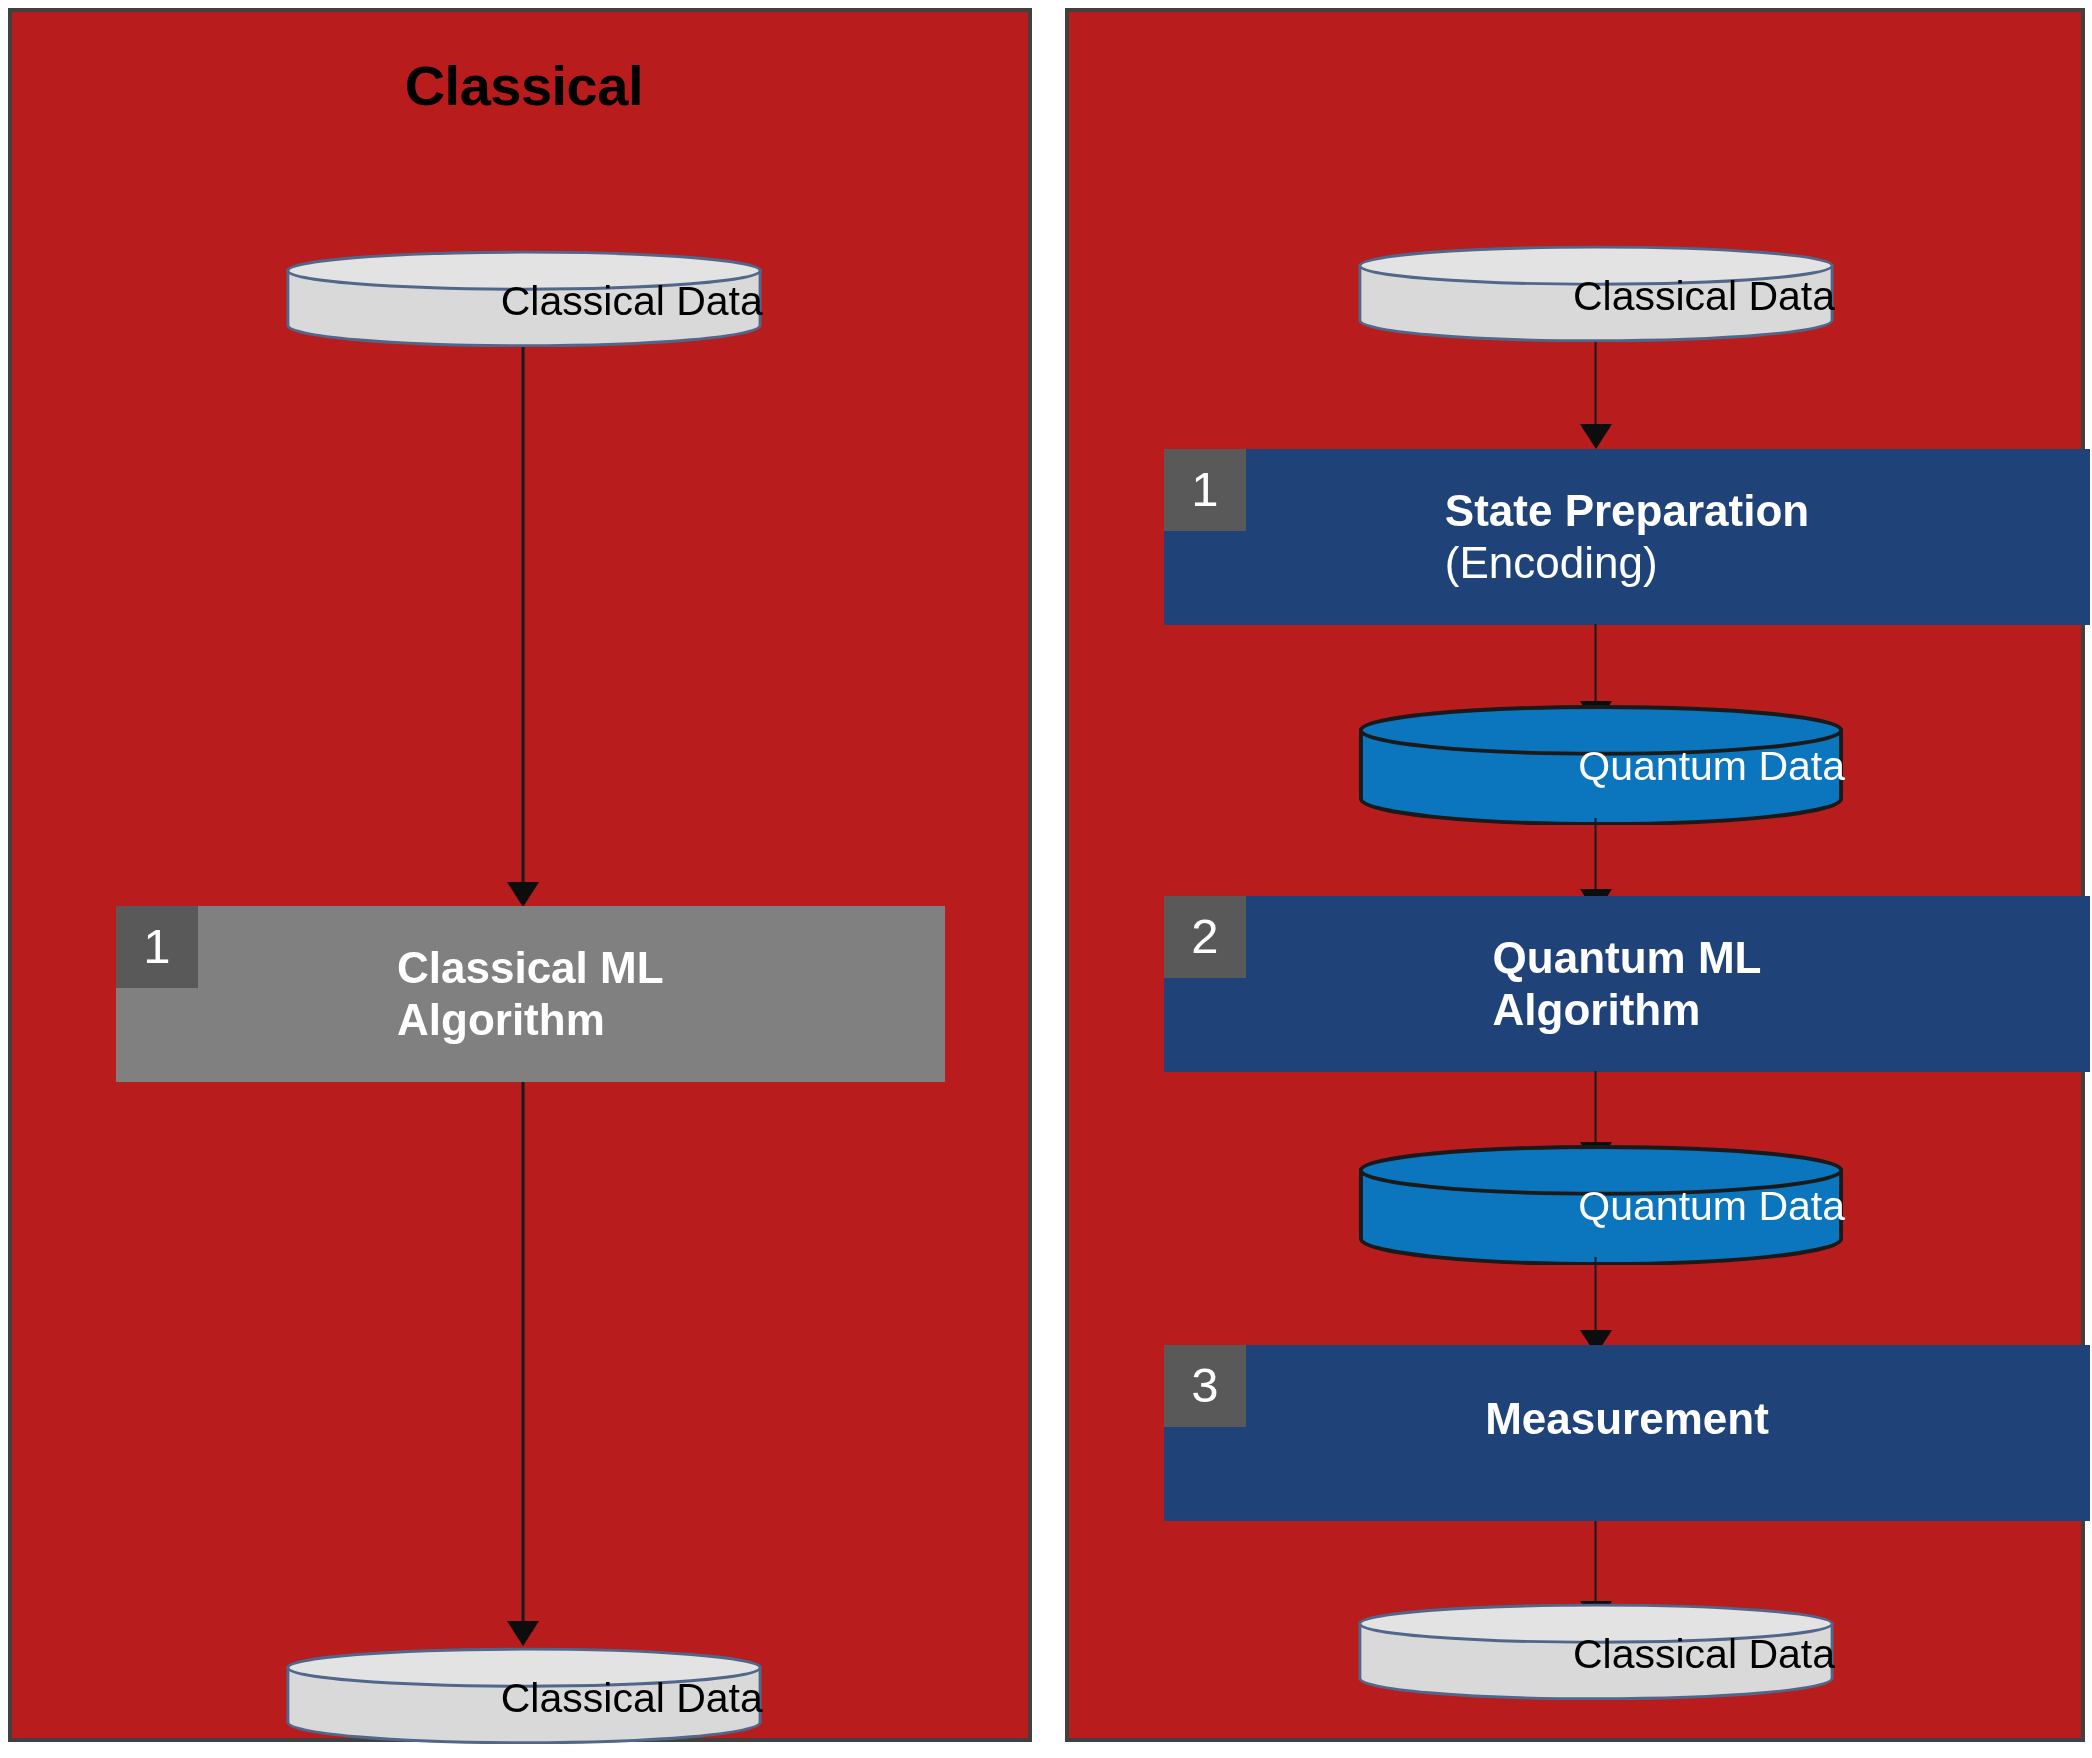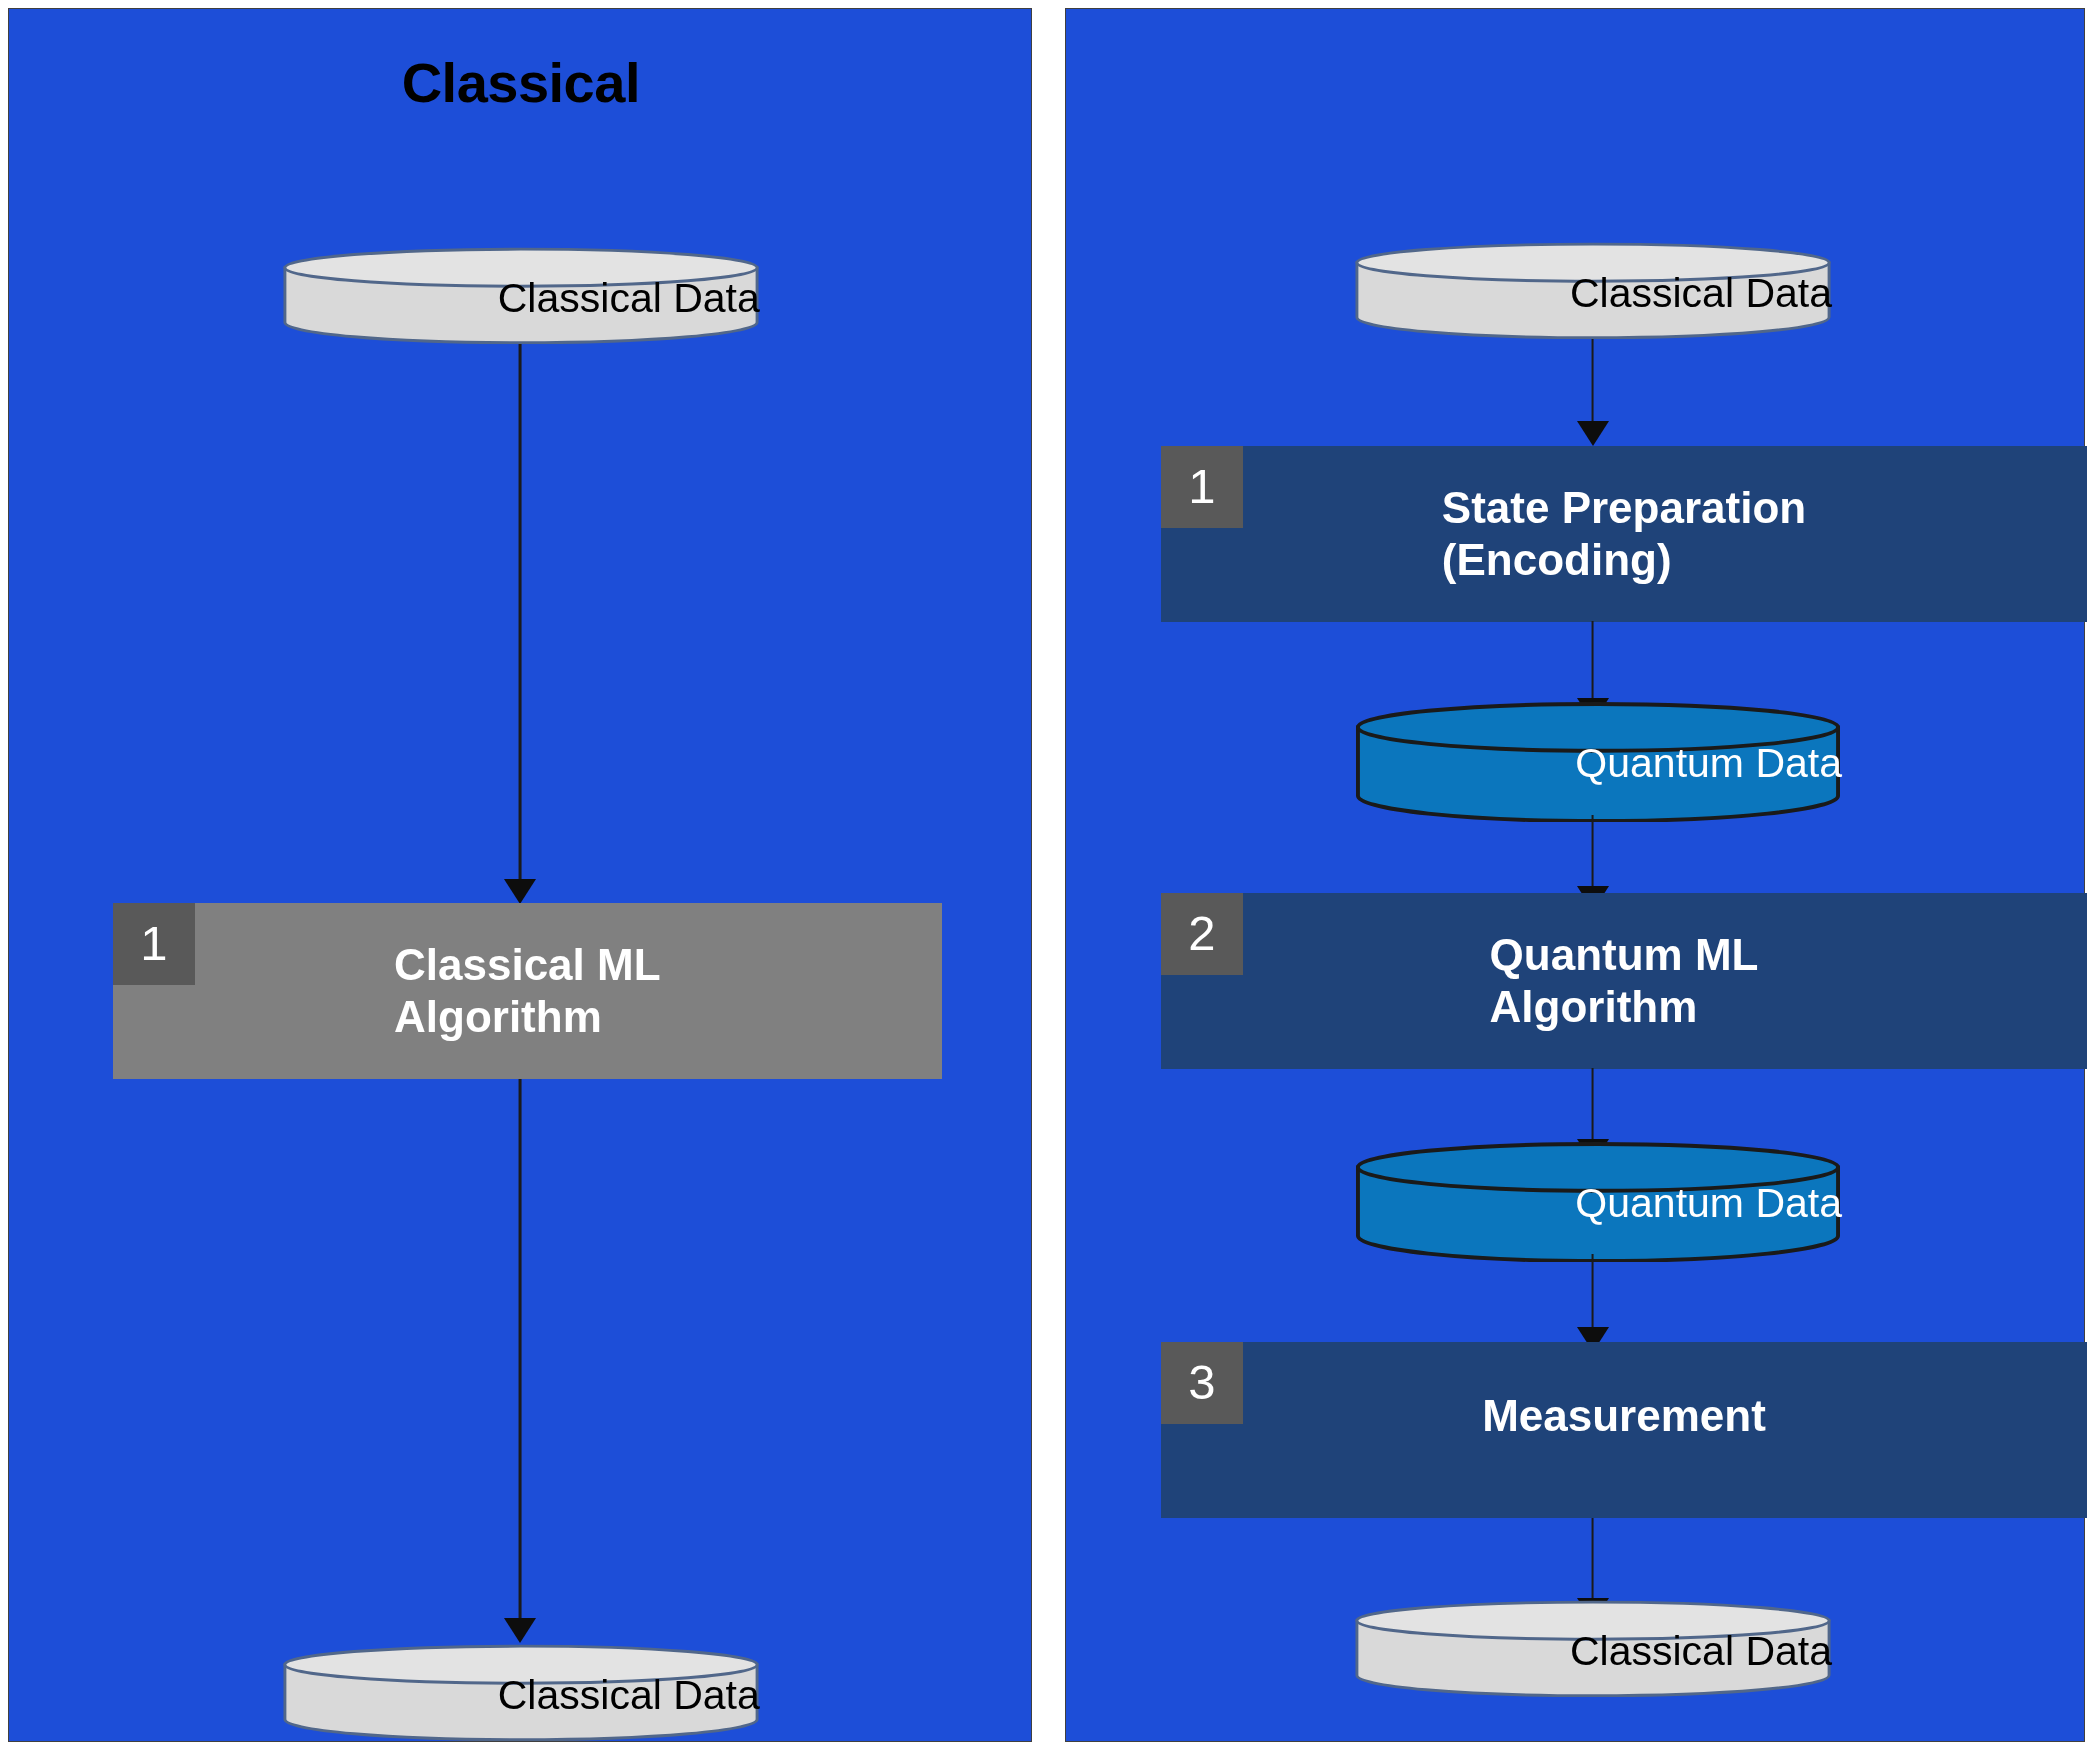--- a/index.html
+++ b/index.html
@@ -17,22 +17,22 @@
   #canvas {
     position: relative;
     width: 2093px;
     height: 1758px;
     background: #ffffff;
   }
 
   
   .panel {
     position: absolute;
-    background: #1d4ed8;
-    border: 1px solid #404040;
+    background: #b91c1c;
+    border: 4px solid #404040;
     box-sizing: border-box;
   }
   #panel-classical {
     left: 7.8px;
     top: 7.8px;
     width: 1024px;
     height: 1734px;
   }
   #panel-quantum {
     left: 1065px;
@@ -114,21 +114,21 @@
   }
   .proc-text {
     text-align: left;
     color: #ffffff;
     font-size: 44px;
     font-weight: bold;
     line-height: 1.17;
     padding: 0 88px;
   }
   .proc-text .sub {
-    font-weight: bold;
+    font-weight: normal;
     display: block;
   }
 
   
   .connector {
     position: absolute;
   }
   .connector .stem {
     position: absolute;
     left: 50%;

